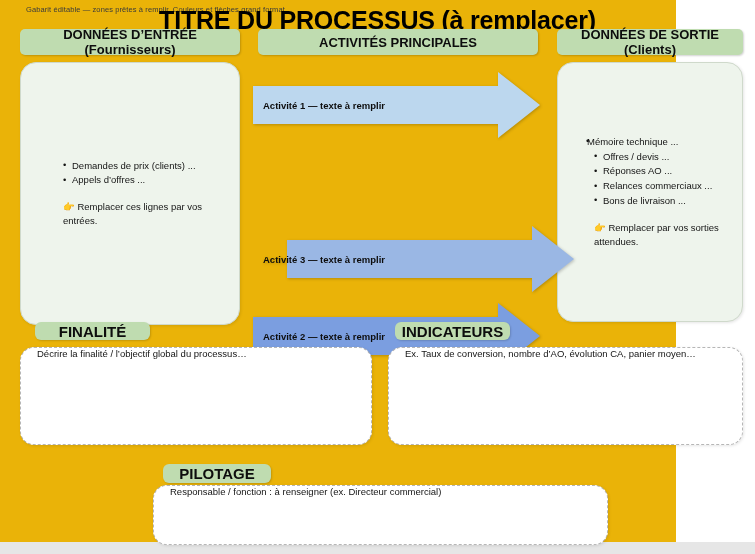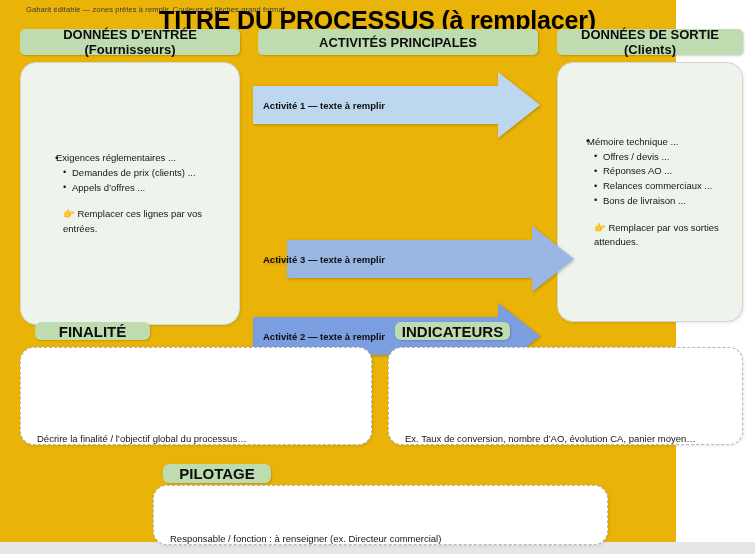--- a/index.html
+++ b/index.html
@@ -172,21 +172,21 @@
   .sec-tab.pilotage    { left: 163px; top: 464px; width: 108px; height: 19px; }
 
   .sec-box {
     position: absolute;
     background: #ffffff;
     border: 1px dashed #b6b6b6;
     border-radius: 14px;
     box-sizing: border-box;
     box-shadow: 1px 1px 3px rgba(0,0,0,0.10);
     display: flex;
-    align-items: flex-end;
+    align-items: flex-start;
     font-size: 9.5px;
     color: #141414;
     padding: 0 16px;
     z-index: 5;
   }
   .sec-box.finalite    { left: 20px;  top: 347px; width: 352px; height: 98px; }
   .sec-box.indicateurs { left: 388px; top: 347px; width: 355px; height: 98px; }
   .sec-box.pilotage    { left: 153px; top: 485px; width: 455px; height: 60px; }
 
   .sec-box .sec-text { display: block; }
@@ -199,21 +199,20 @@
   <div class="caption">Gabarit éditable — zones prêtes à remplir. Couleurs et flèches grand format.</div>
   <div class="doc-title">TITRE DU PROCESSUS (à remplacer)</div>
 
   <div class="col-head inputs">DONNÉES D’ENTRÉE (Fournisseurs)</div>
   <div class="col-head activity">ACTIVITÉS PRINCIPALES</div>
   <div class="col-head outputs">DONNÉES DE SORTIE (Clients)</div>
 
   <div class="side-panel inputs">
     <div class="panel-body inputs-body">
       <ul class="bullet-list">
-        <li class="lead">Exigences réglementaires ...</li>
         <li>Demandes de prix (clients) ...</li>
         <li>Appels d’offres ...</li>
       </ul>
       <div class="hint">👉 Remplacer ces lignes par vos entrées.</div>
     </div>
   </div>
 
   <div class="side-panel outputs">
     <div class="panel-body outputs-body">
       <ul class="bullet-list">

